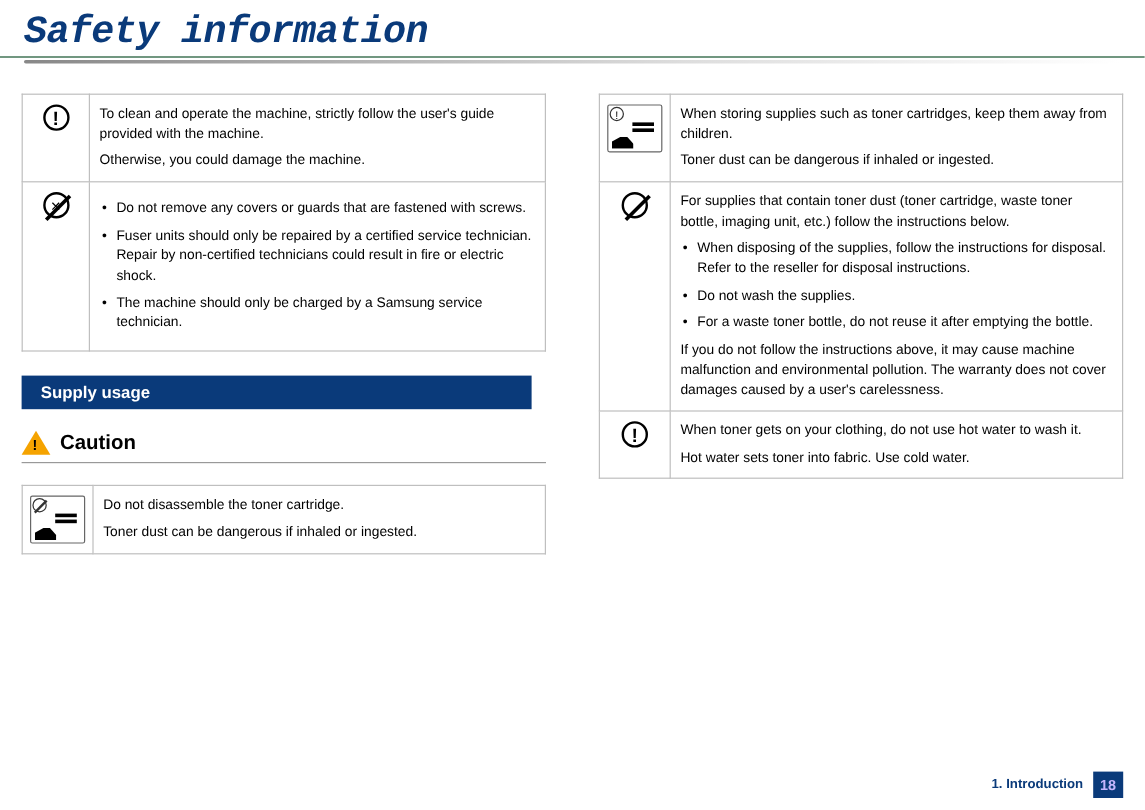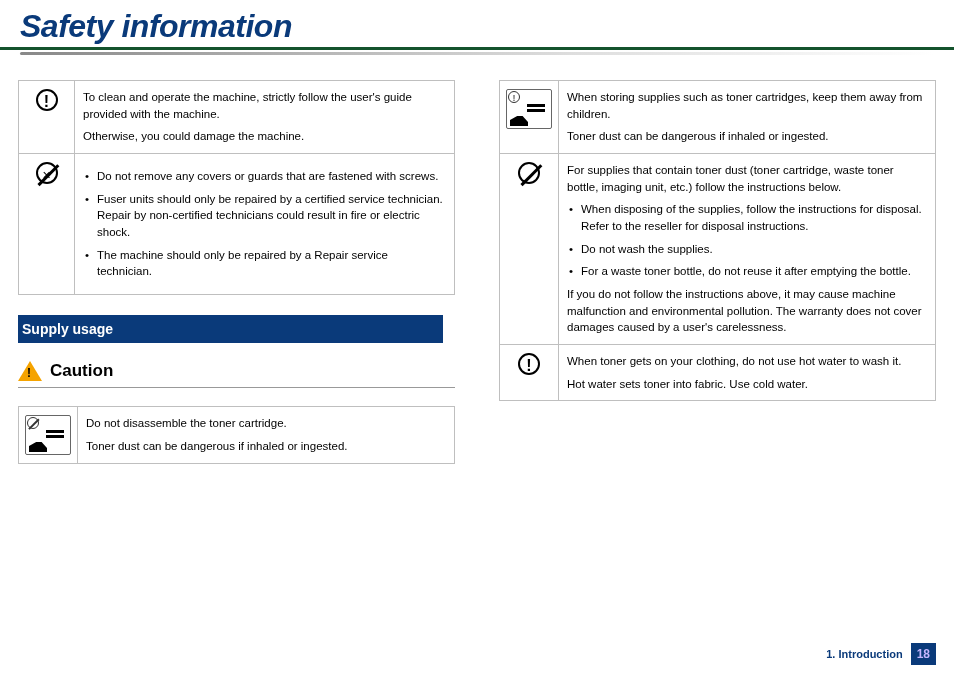--- a/index.html
+++ b/index.html
@@ -7,21 +7,22 @@
     width: 954px;
     height: 675px;
     background: #ffffff;
     font-family: "Segoe UI", Arial, sans-serif;
     color: #000;
     position: relative;
     overflow: hidden;
   }
   .title-bar {
     padding: 8px 20px 2px 20px;
-    border-bottom: 3px solid #14532d;
+    border-bottom: 1px solid #14532d;
+    font-family: Liberation Mono, monospace;
   }
   .title {
     font-size: 32px;
     font-weight: 700;
     color: #0a3a7a;
     font-style: italic;
     letter-spacing: -0.5px;
   }
   .title-underline {
     height: 3px;
@@ -178,21 +179,21 @@
     content: "•";
     position:absolute;
     left: 2px;
     top: 0;
   }
   .section-bar {
     background: #0a3a7a;
     color: #fff;
     font-weight: 700;
     font-size: 14px;
-    padding: 6px 4px;
+    padding: 6px 16px;
     margin: 20px 12px 18px 0;
   }
   .caution-row {
     display: flex;
     align-items: center;
     gap: 8px;
     font-size: 17px;
     font-weight: 700;
     margin-bottom: 6px;
   }
@@ -254,21 +255,21 @@
           <p>To clean and operate the machine, strictly follow the user's guide provided with the machine.</p>
           <p>Otherwise, you could damage the machine.</p>
         </td>
       </tr>
       <tr>
         <td class="icon-cell"><span class="ic-circle slash-x"></span></td>
         <td>
           <ul class="bullets">
             <li>Do not remove any covers or guards that are fastened with screws.</li>
             <li>Fuser units should only be repaired by a certified service technician. Repair by non-certified technicians could result in fire or electric shock.</li>
-            <li>The machine should only be repaired by a Repair service technician.</li>
+            <li>The machine should only be charged by a Samsung service technician.</li>
           </ul>
         </td>
       </tr>
     </tbody>
       </table>
 
     <div class="section-bar">Supply usage</div>
 
     <div class="caution-row">
       <span class="caution-tri"></span>

